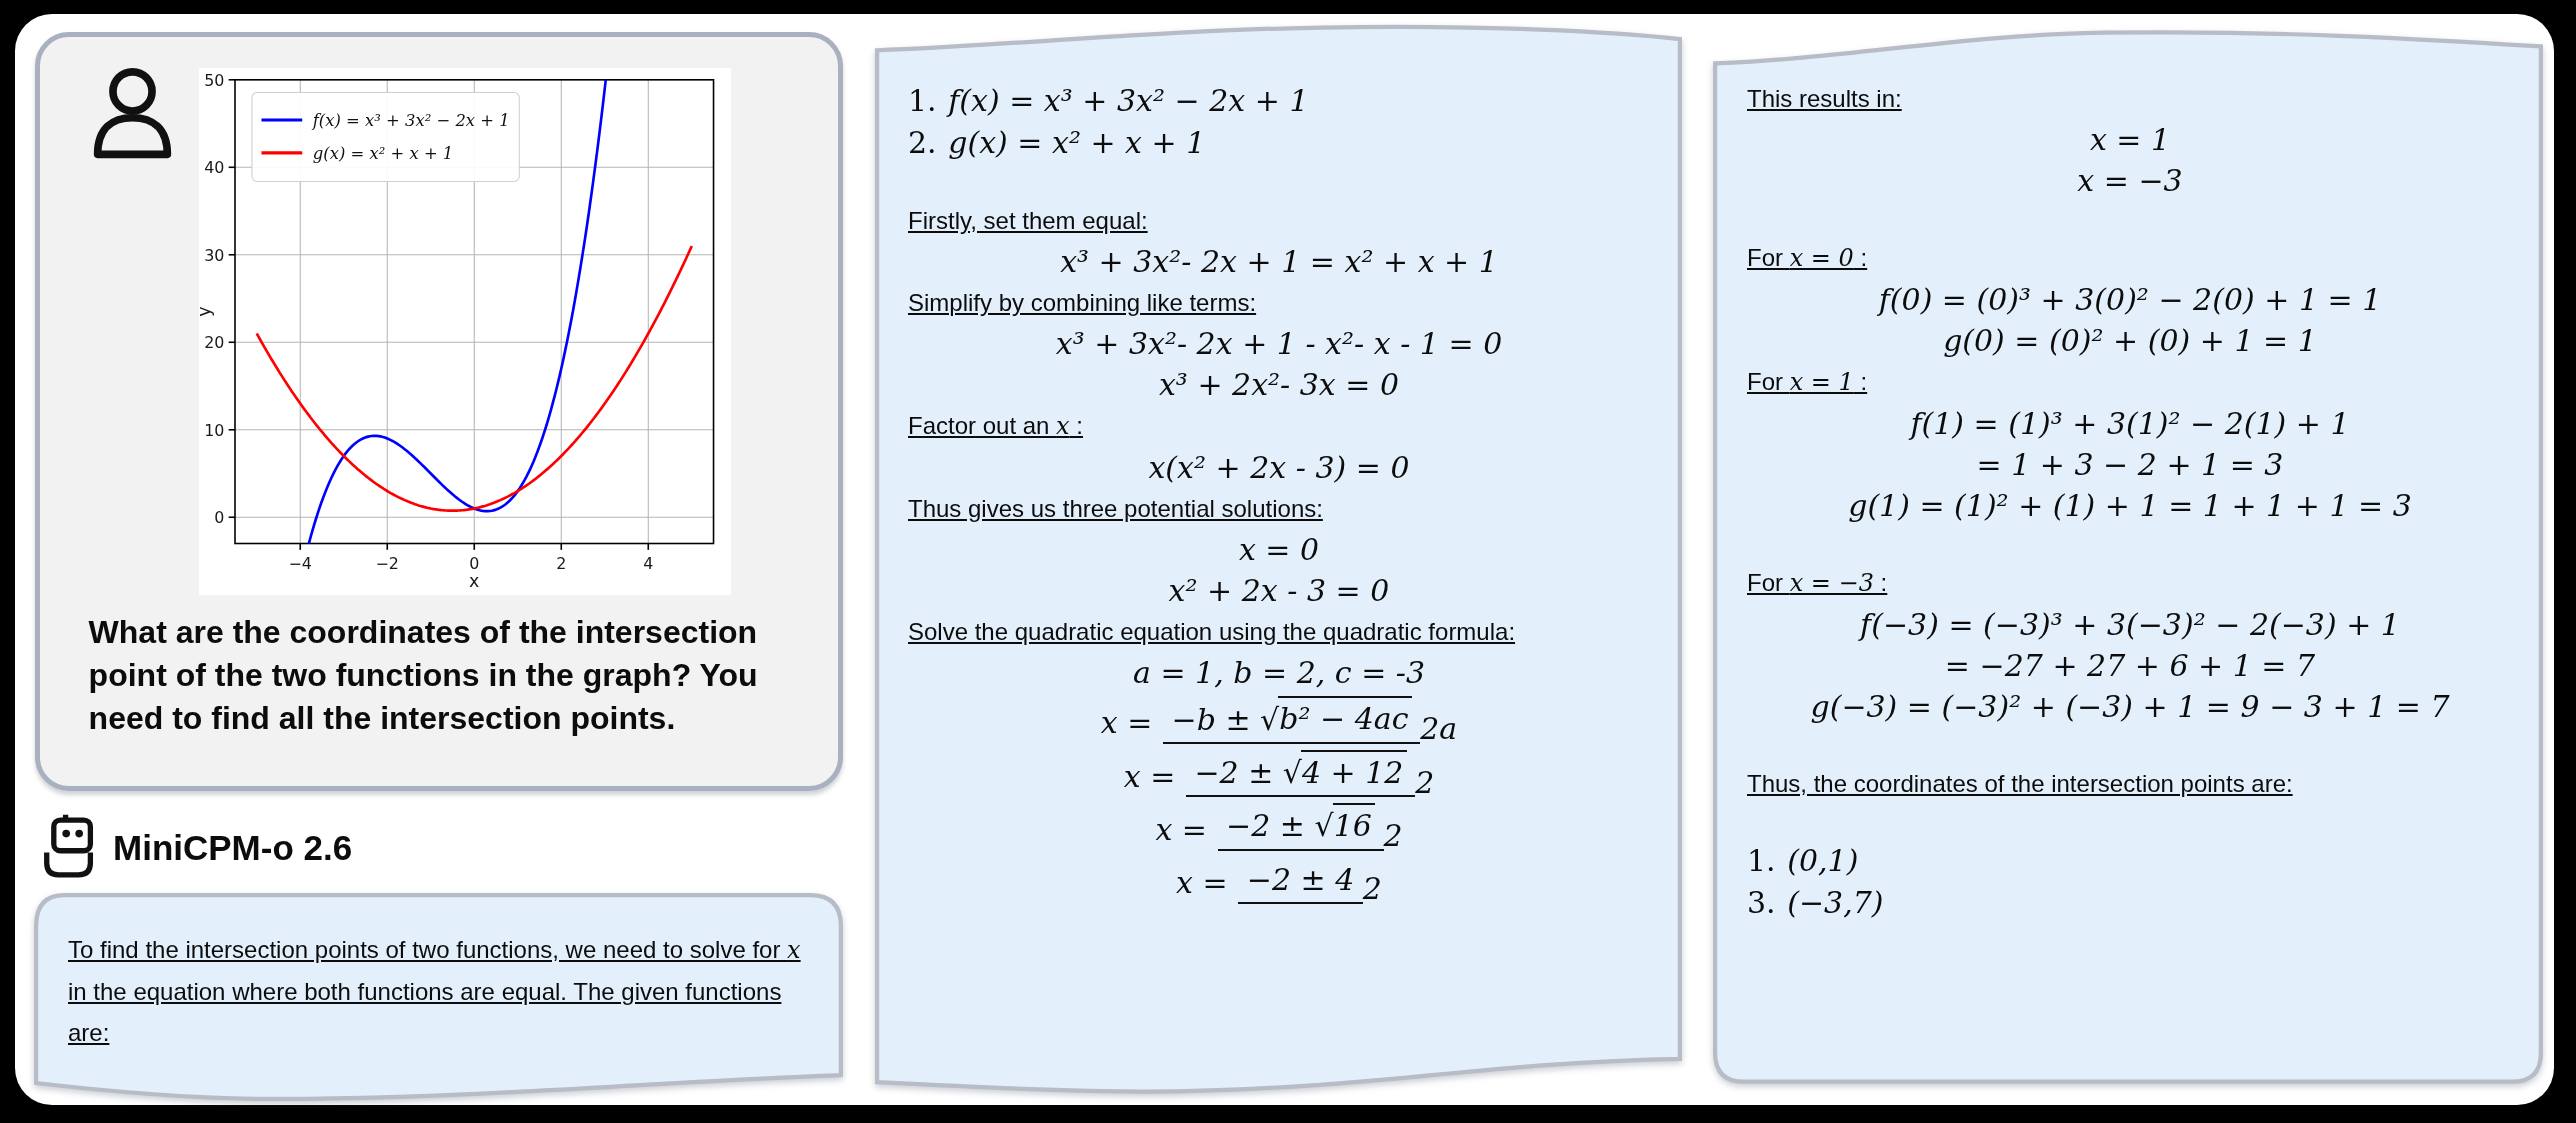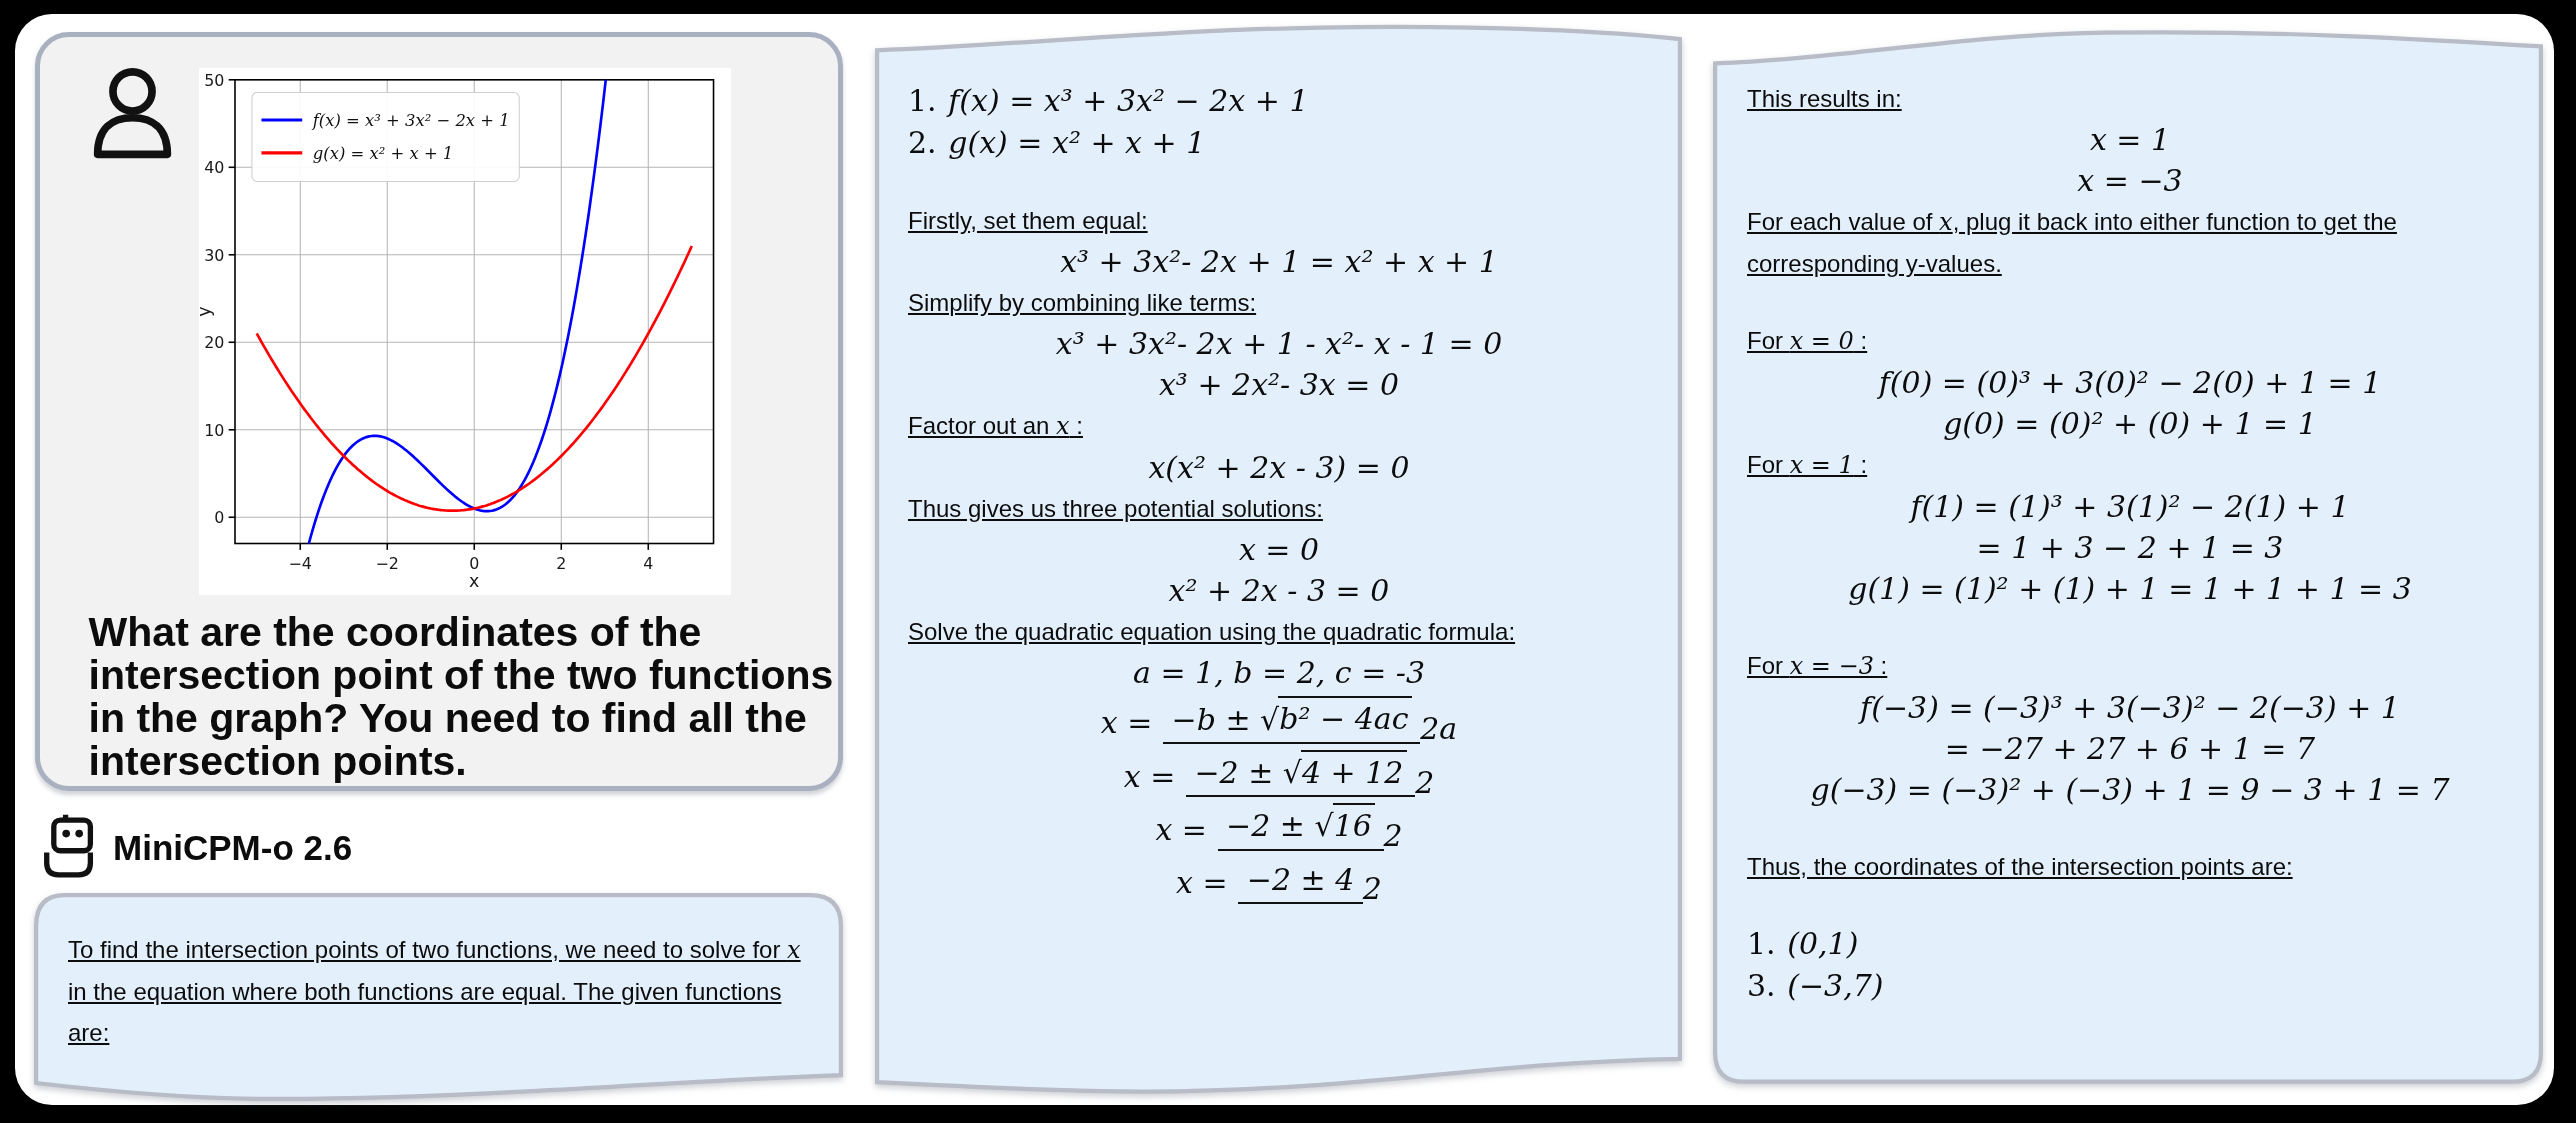--- a/index.html
+++ b/index.html
@@ -7,21 +7,21 @@
        font-family:"Liberation Sans",sans-serif;color:#0c0c0c;}
   #content{position:absolute;left:15px;top:13.8px;right:22px;bottom:18px;background:#fff;border-radius:37px;}
 
   
   .user-panel{position:absolute;left:19.6px;top:18px;width:798px;height:749px;
       background:var(--user-fill);border:5.3px solid var(--user-border);border-radius:34px;
       box-shadow:0 3.2px 4.2px rgba(70,80,100,.25);}
   .avatar{position:absolute;left:50px;top:29px;width:85px;height:95px;}
   .plot-wrap{position:absolute;left:159px;top:31px;width:532px;height:527px;background:#fff;}
   .question{position:absolute;left:49px;top:574px;width:746px;
-      font-weight:700;font-size:41px;line-height:43px;}
+      font-weight:700;font-size:32px;line-height:43px;}
 
   
   .bot-icon{position:absolute;left:26.5px;top:800px;width:59px;height:64px;}
   .model-name{position:absolute;left:98px;top:814px;font-weight:700;font-size:35px;}
 
   
   .shape{position:absolute;filter:drop-shadow(0 3.2px 3.2px rgba(70,80,100,.28));}
   .shape path{fill:var(--bubble-fill);stroke:var(--bubble-border);stroke-width:8;}
   .bubble-text{position:absolute;font-size:29px;line-height:42px;}
   .panel-content{position:absolute;}
@@ -180,21 +180,20 @@
       </div>
     </div>
 
   <svg class="shape" style="left:1698px;top:6.4px" width="830" height="1075" viewBox="0 0 1569 2032">
     <path d="M4 82 C260 72 470 28 740 24 C1060 19 1360 37 1565 50 V1952 Q1565 2007 1510 2007 H59 Q4 2007 4 1952 Z"></path>
   </svg>
   <div class="panel-content" style="left:1732px;top:64px;width:766px">
       <div class="tline">This results in:</div>
       <div class="mline">x = 1</div>
       <div class="mline">x = −3</div>
-      <div class="tline">For each value of <span class="m">x</span>, plug it back into either function to get the corresponding y-values.</div>
       <div class="blank"></div>
       <div class="tline">For <span class="m">x = 0</span> :</div>
       <div class="mline">f(0) = (0)³ + 3(0)² − 2(0) + 1 = 1</div>
       <div class="mline">g(0) = (0)² + (0) + 1 = 1</div>
       <div class="tline">For <span class="m">x = 1</span> :</div>
       <div class="mline">f(1) = (1)³ + 3(1)² − 2(1) + 1</div>
       <div class="mline">= 1 + 3 − 2 + 1 = 3</div>
       <div class="mline">g(1) = (1)² + (1) + 1 = 1 + 1 + 1 = 3</div>
       <div class="blank"></div>
       <div class="tline">For <span class="m">x = −3</span> :</div>

